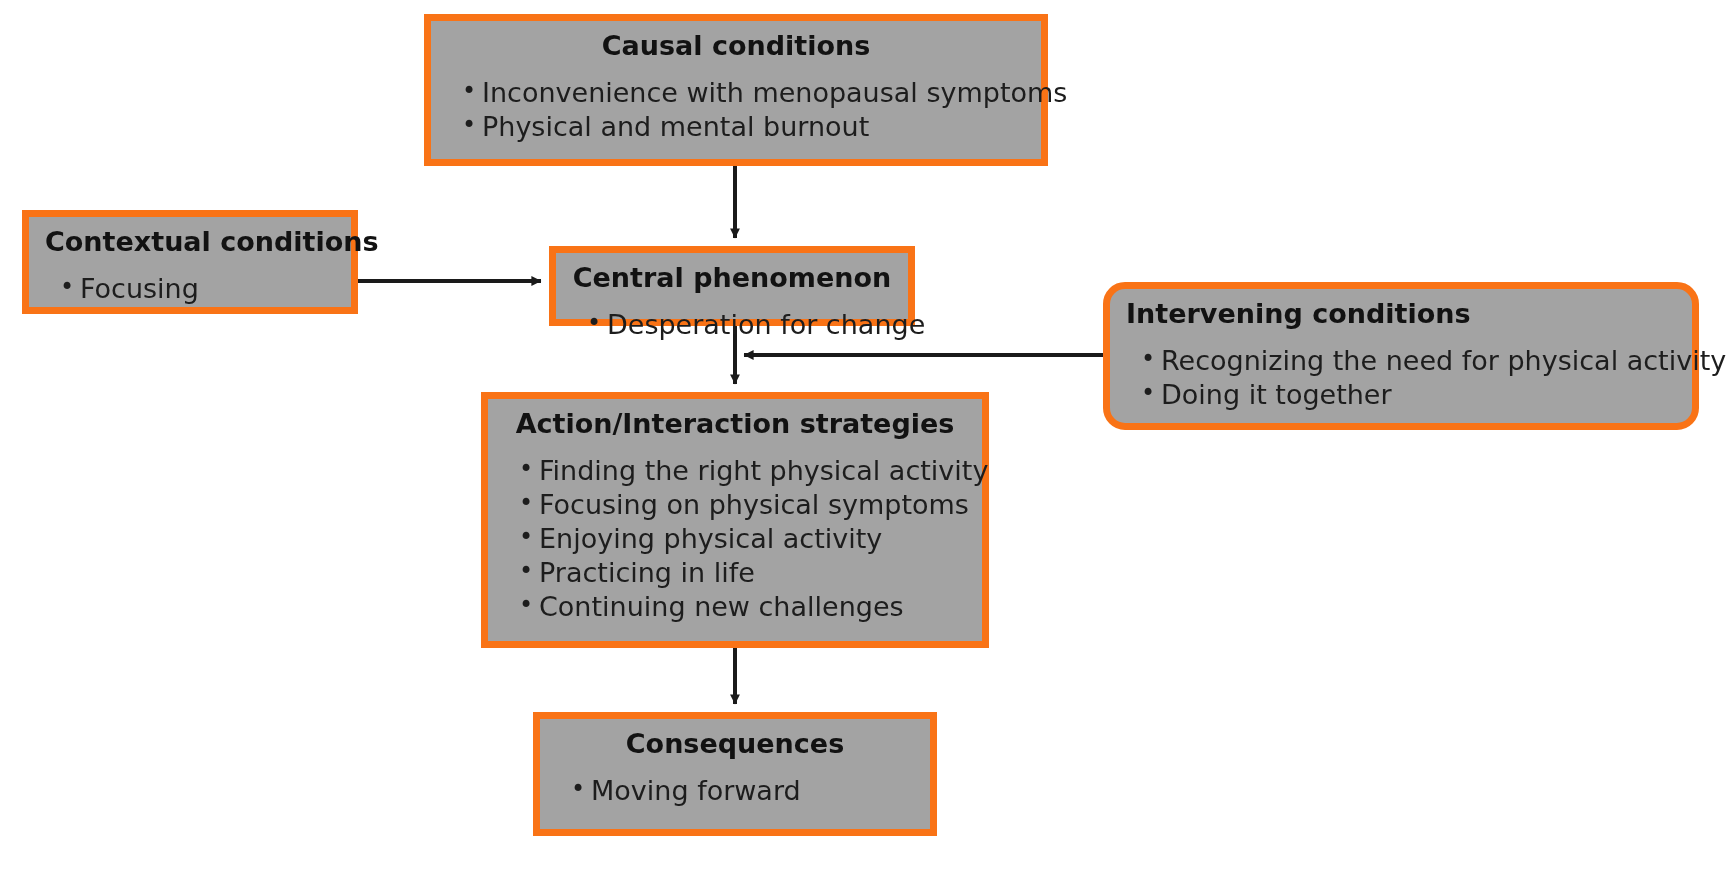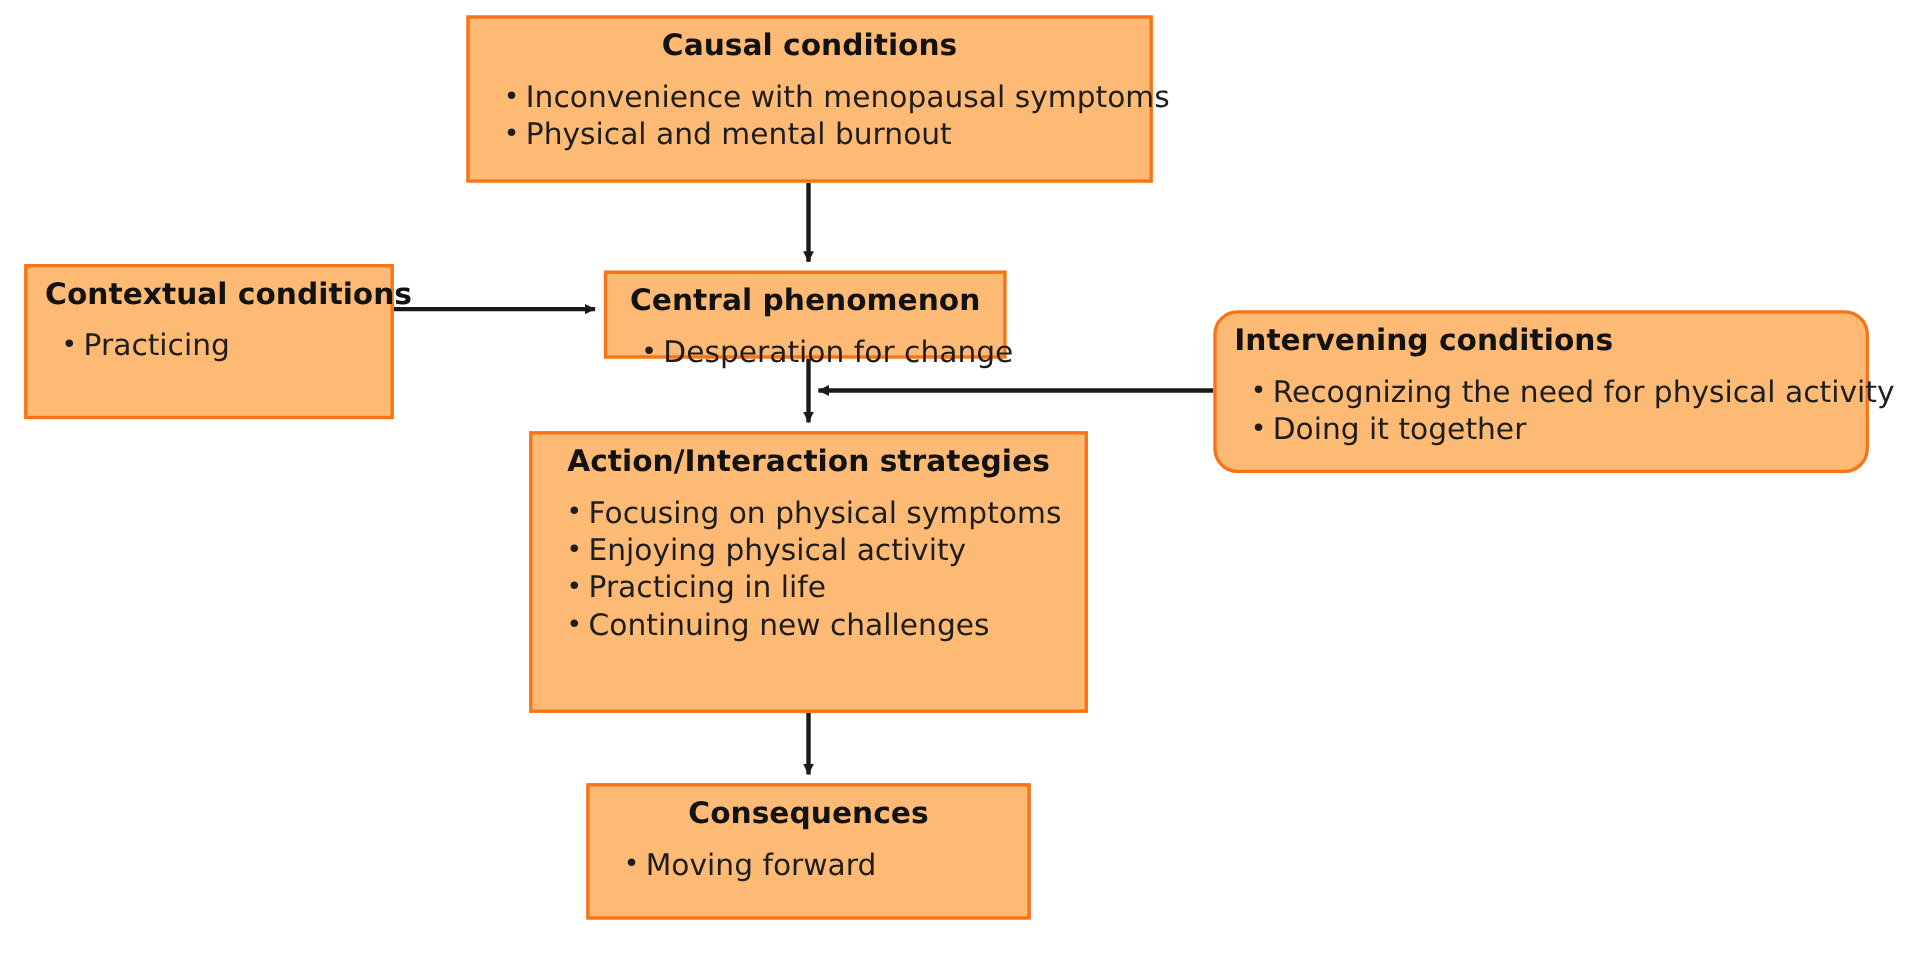--- a/index.html
+++ b/index.html
@@ -21,22 +21,22 @@
     position: absolute;
     left: 0;
     top: 0;
     width: 1735px;
     height: 883px;
     pointer-events: none;
   }
   .node {
     position: absolute;
     box-sizing: border-box;
-    border: 3px solid #f97316;
-    background: #fdba74;
+    border: 7px solid #f97316;
+    background: #a3a3a3;
     padding: 8px 16px 10px 16px;
   }
   .node-title {
     font-size: 27px;
     font-weight: 700;
     line-height: 1.26;
     color: #121212;
     white-space: nowrap;
   }
   .title-center { text-align: center; }
@@ -59,21 +59,21 @@
     content: "\2022";
     position: absolute;
     left: 2px;
     top: 0;
     font-size: 24px;
     line-height: 1.33;
   }
 
   
   #node-causal        { left: 424px; top: 14px;  width: 624px; height: 152px; }
-  #node-contextual    { left: 22px;  top: 240px; width: 336px; height: 141px; }
+  #node-contextual    { left: 22px;  top: 210px; width: 336px; height: 104px; }
   #node-central       { left: 549px; top: 246px; width: 366px; height: 80px; }
   #node-intervening   { left: 1103px;top: 282px; width: 596px; height: 148px; border-radius: 22px; }
   #node-action        { left: 481px; top: 392px; width: 508px; height: 256px; }
   #node-consequences  { left: 533px; top: 712px; width: 404px; height: 124px; }
 </style>
 </head>
 <body>
 
 <div id="stage">
 
@@ -109,21 +109,21 @@
     <div class="node-title title-center">Causal conditions</div>
     <ul class="node-list">
       <li>Inconvenience with menopausal symptoms</li>
       <li>Physical and mental burnout</li>
     </ul>
   </div>
 
   <div class="node" id="node-contextual">
     <div class="node-title title-left">Contextual conditions</div>
     <ul class="node-list">
-      <li>Practicing</li>
+      <li>Focusing</li>
     </ul>
   </div>
 
   <div class="node" id="node-central">
     <div class="node-title title-center">Central phenomenon</div>
     <ul class="node-list">
       <li>Desperation for change</li>
     </ul>
   </div>
 
@@ -131,20 +131,21 @@
     <div class="node-title title-left">Intervening conditions</div>
     <ul class="node-list">
       <li>Recognizing the need for physical activity</li>
       <li>Doing it together</li>
     </ul>
   </div>
 
   <div class="node" id="node-action">
     <div class="node-title title-center">Action/Interaction strategies</div>
     <ul class="node-list">
+      <li>Finding the right physical activity</li>
       <li>Focusing on physical symptoms</li>
       <li>Enjoying physical activity</li>
       <li>Practicing in life</li>
       <li>Continuing new challenges</li>
     </ul>
   </div>
 
   <div class="node" id="node-consequences">
     <div class="node-title title-center">Consequences</div>
     <ul class="node-list">

